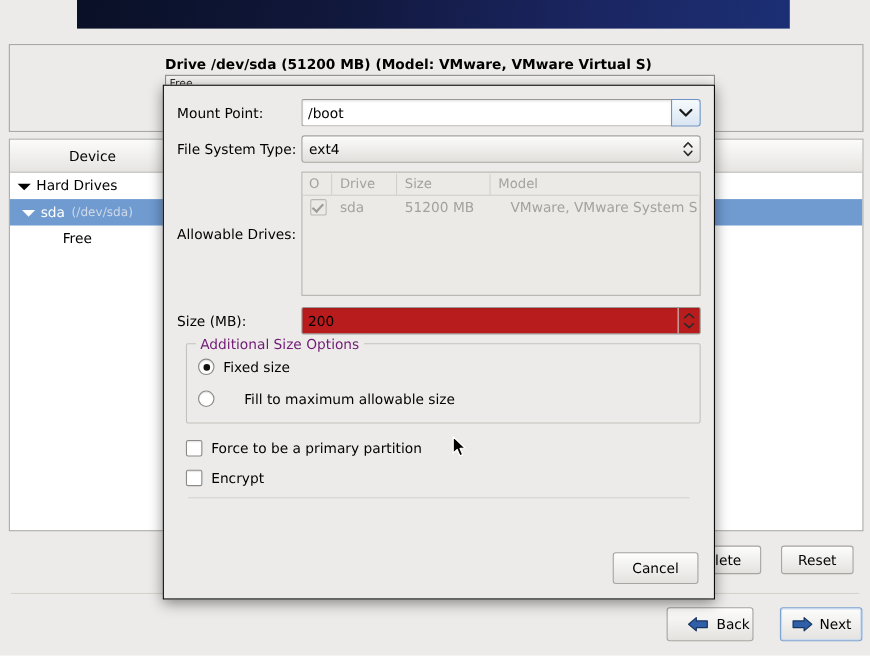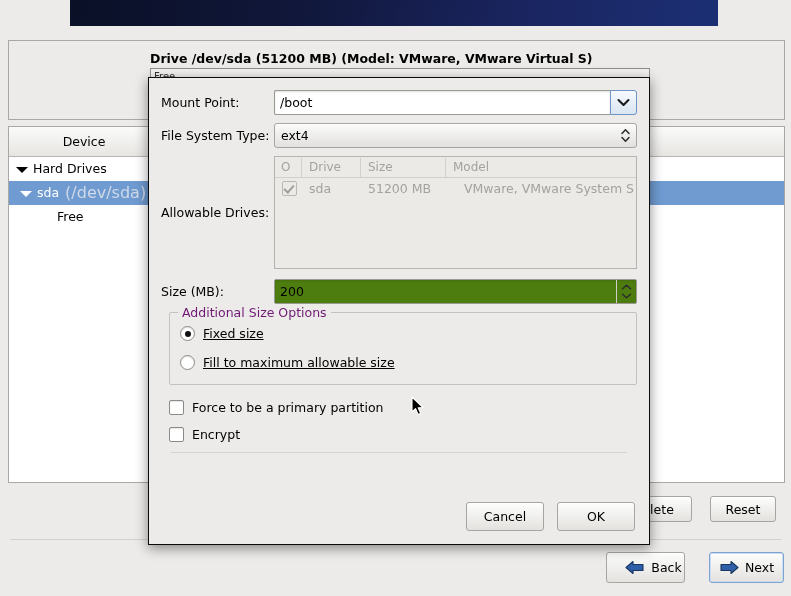--- a/index.html
+++ b/index.html
@@ -54,21 +54,21 @@
     position:relative;flex:0 0 auto;
   }
   .twist::after{
     content:"";position:absolute;left:1px;top:4px;
     border-left:6px solid transparent;border-right:6px solid transparent;
     border-top:6px solid #000;
   }
   .trow.sel .twist::after{border-top-color:#fff;}
   .indent1{padding-left:10px;}
   .indent2{padding-left:48px;}
-  .devpath{color:#cfd9e8;font-size:16px;margin-left:6px;}
+  .devpath{color:#cfd9e8;font-size:11px;margin-left:6px;}
 
   #btnRowPanel{
     position:absolute;left:8px;top:488px;width:775px;height:43px;
     background:#ecebe9;
   }
   #sepLine{position:absolute;left:10px;top:539px;width:771px;height:1px;background:#d3d2ce;}
 
   
   .gbtn{
     background:linear-gradient(#fdfdfc,#e3e2df);
@@ -155,39 +155,39 @@
     width:13px;height:13px;border:1px solid #b9b8b4;background:#eceae7;
     border-radius:2px;margin-left:7px;position:relative;flex:0 0 auto;
   }
   .ckdis::after{
     content:"";position:absolute;left:3px;top:1px;width:4px;height:8px;
     border:solid #9e9d99;border-width:0 2px 2px 0;transform:rotate(42deg);
   }
 
   
   .spinwrap{flex:1 1 auto;display:flex;height:25px;
-    background:#4d7c0f;border:1px solid #9a9994;border-radius:2px;box-sizing:border-box;
+    background:#b91c1c;border:1px solid #9a9994;border-radius:2px;box-sizing:border-box;
     box-shadow:inset 0 1px 2px rgba(0,0,0,.12);}
   .spinwrap.dis{background:#edece9;border-color:#c8c7c3;box-shadow:none;}
   .spinval{flex:1 1 auto;line-height:23px;padding:0 5px;font-size:12.5px;}
   .spinval.dis{color:#b0afab;}
   .spinbtns{width:19px;flex:0 0 auto;display:flex;flex-direction:column;
             align-items:center;justify-content:center;gap:3px;
             border-left:1px solid #cfcecb;}
 
   
   #sizeOpts{
     border:1px solid #c3c2be;border-radius:2px;
     margin:4px 0 10px 8px;padding:8px 10px 9px 10px;position:relative;
   }
   #sizeOptsLegend{
     position:absolute;left:8px;top:-8px;background:#ecebe9;padding:0 4px;
     font-size:12.5px;color:#701a75;
   }
-  .optrow{display:flex;align-items:center;height:25px;margin-bottom:4px;text-decoration:underline;}
+  .optrow{display:flex;align-items:center;height:25px;margin-bottom:4px;}
   .radio{
     width:13px;height:13px;border-radius:50%;flex:0 0 auto;
     border:1px solid #8b8a86;background:#fff;position:relative;margin-right:8px;
     box-shadow:inset 0 1px 1px rgba(0,0,0,.12);
   }
   .radio.on::after{
     content:"";position:absolute;left:3.5px;top:3.5px;width:6px;height:6px;
     border-radius:50%;background:#111;
   }
   .radio.hover{background:#cfdcee;border-color:#8097b3;}
@@ -330,39 +330,38 @@
 
     <div id="sizeOpts">
       <div id="sizeOptsLegend">Additional Size Options</div>
 
       <div class="optrow">
         <span class="radio on"></span>
         <span class="optlbl">Fixed size</span>
       </div>
 
 
-      <div class="optrow" style="margin-bottom:0;">
+      <div class="optrow" style="margin-bottom:0;gap:19px;">
         <span class="radio"></span>
         <span class="optlbl">Fill to maximum allowable size</span>
       </div>
     </div>
 
     <div class="ckrow">
       <span class="cbox"></span>
       <span class="optlbl">Force to be a primary partition</span>
     </div>
     <div class="ckrow">
       <span class="cbox"></span>
       <span class="optlbl">Encrypt</span>
     </div>
 
     <div id="dlgSep"></div>
   </div>
 
   <div id="dlgActions">
     <div class="gbtn dlgbtn">Cancel</div>
-    <div class="gbtn dlgbtn">OK</div>
   </div>
 </div>
 
 <svg id="cursor" viewBox="0 0 14 20">
   <path d="M1 1 L1 16 L4.6 12.6 L7.1 18.4 L9.6 17.3 L7.2 11.7 L12 11.5 Z" fill="#000" stroke="#fff" stroke-width="1.1" stroke-linejoin="round"></path>
 </svg>
 
 </body></html>

